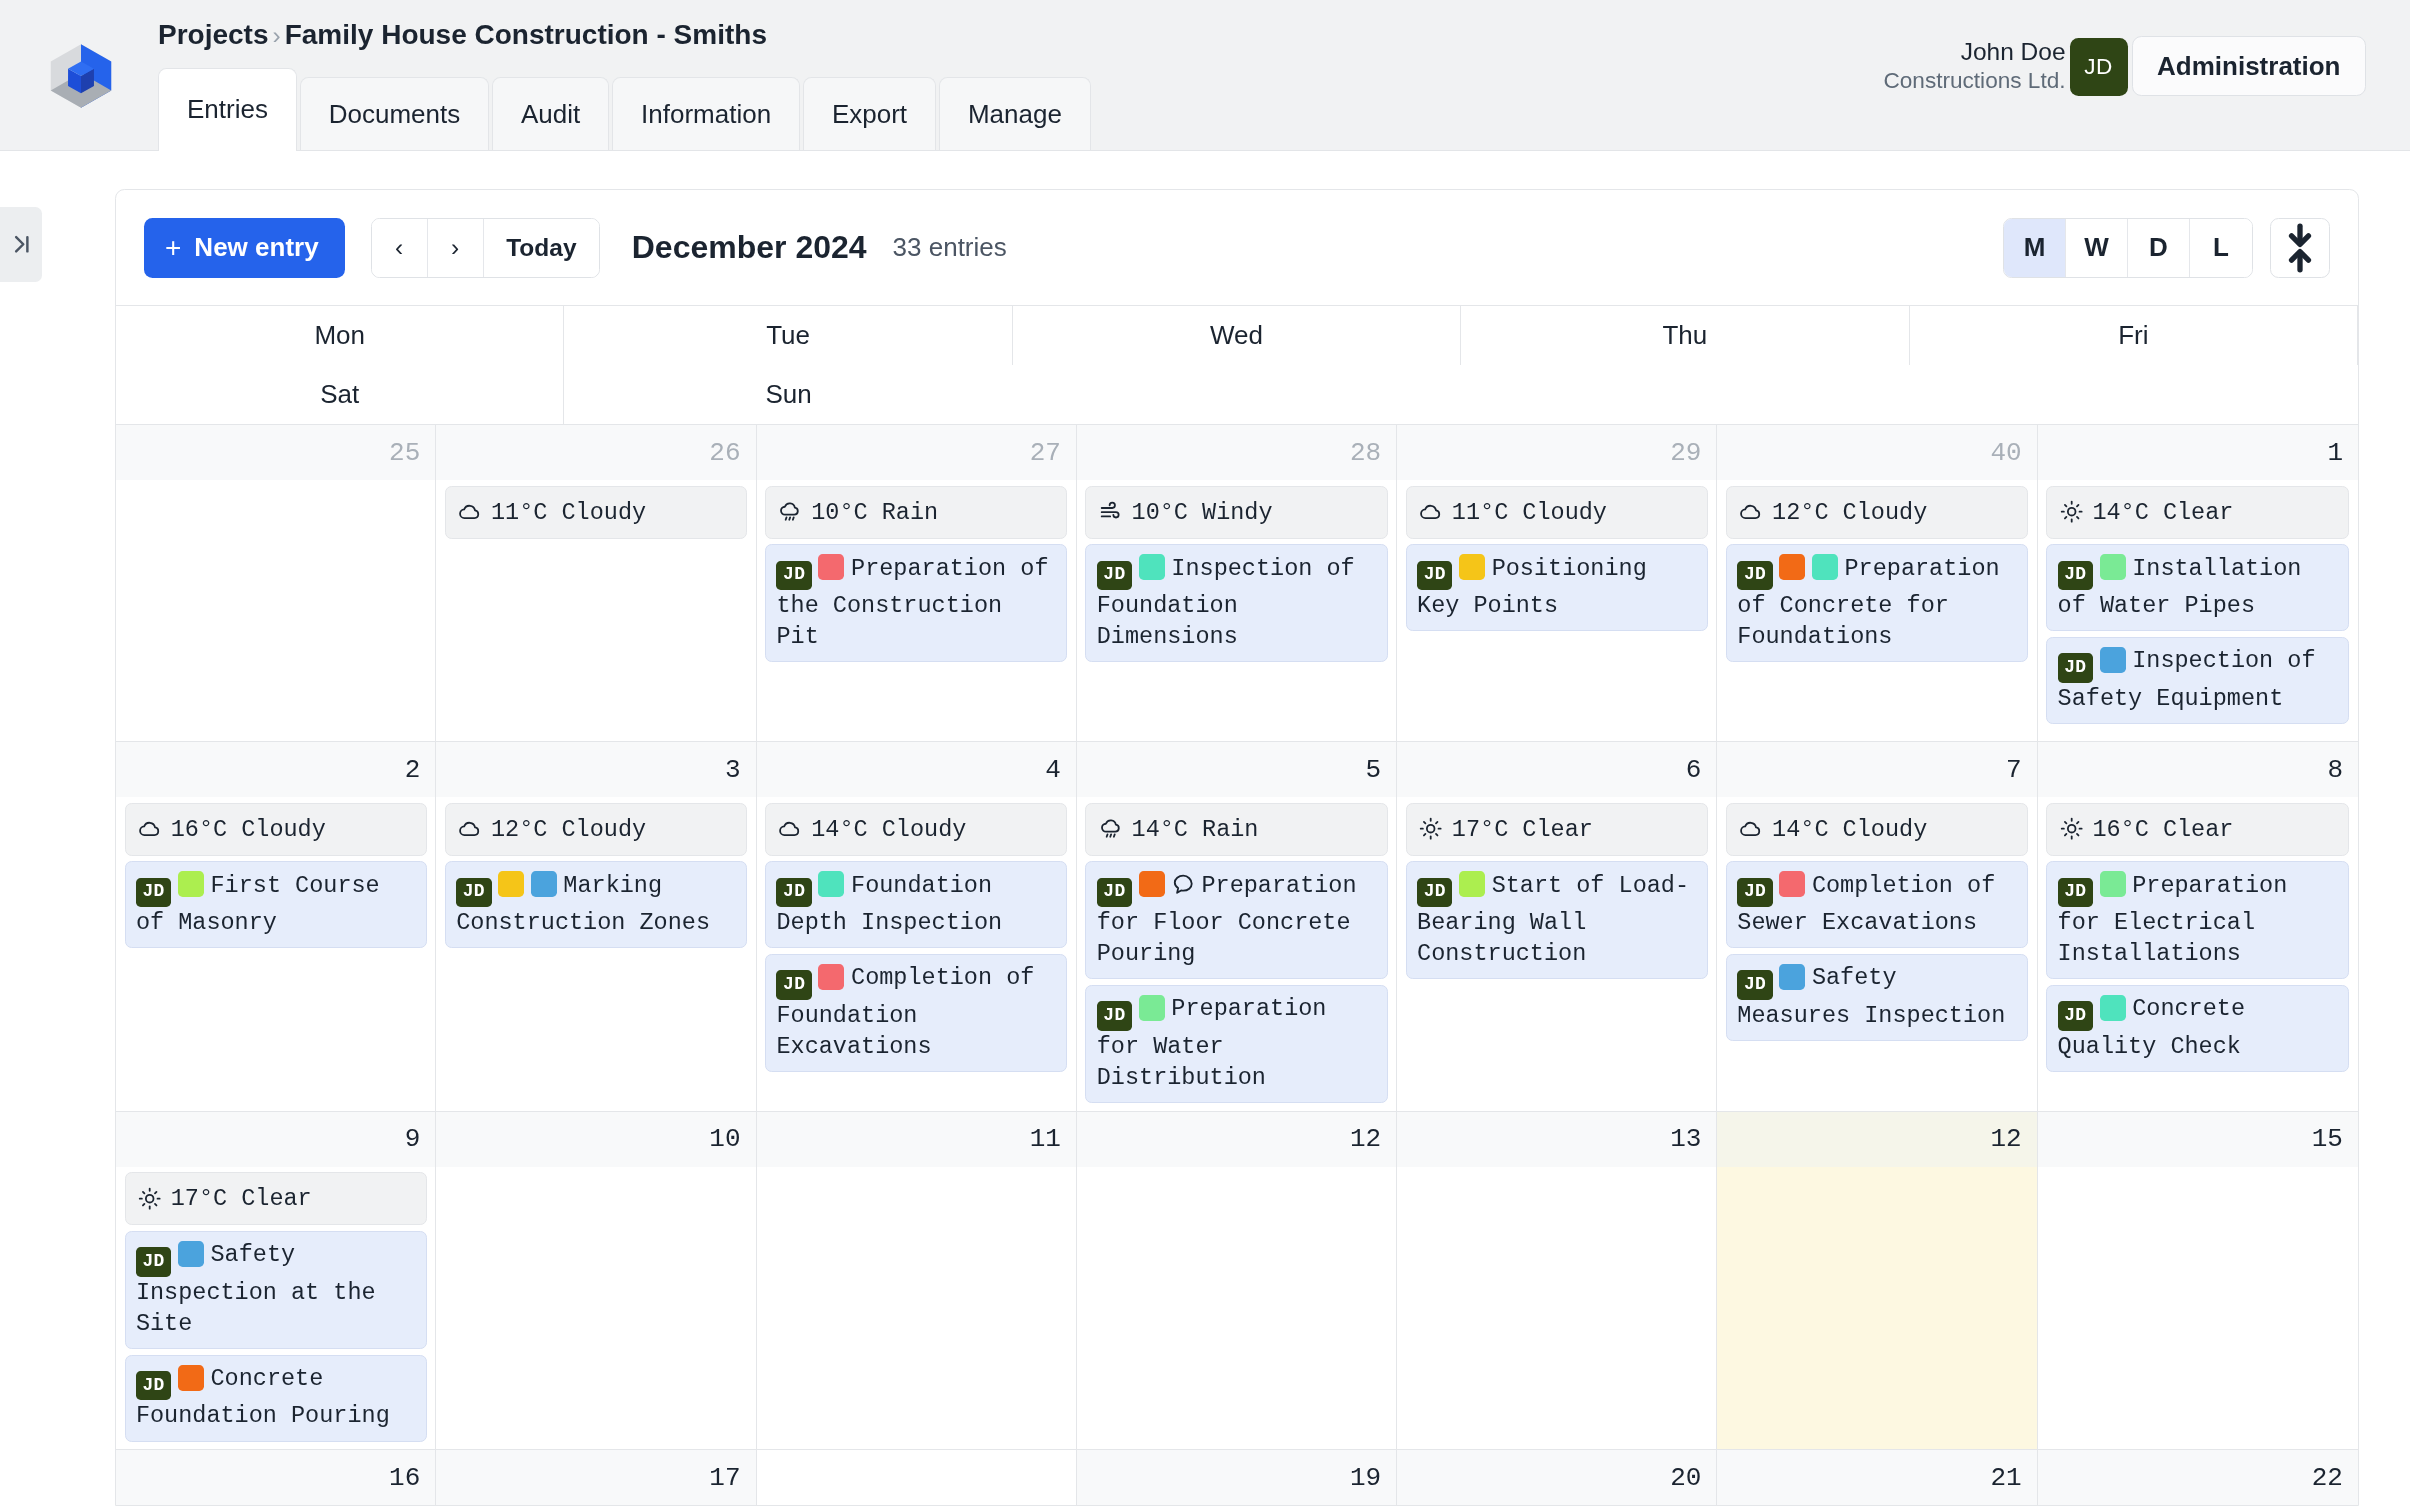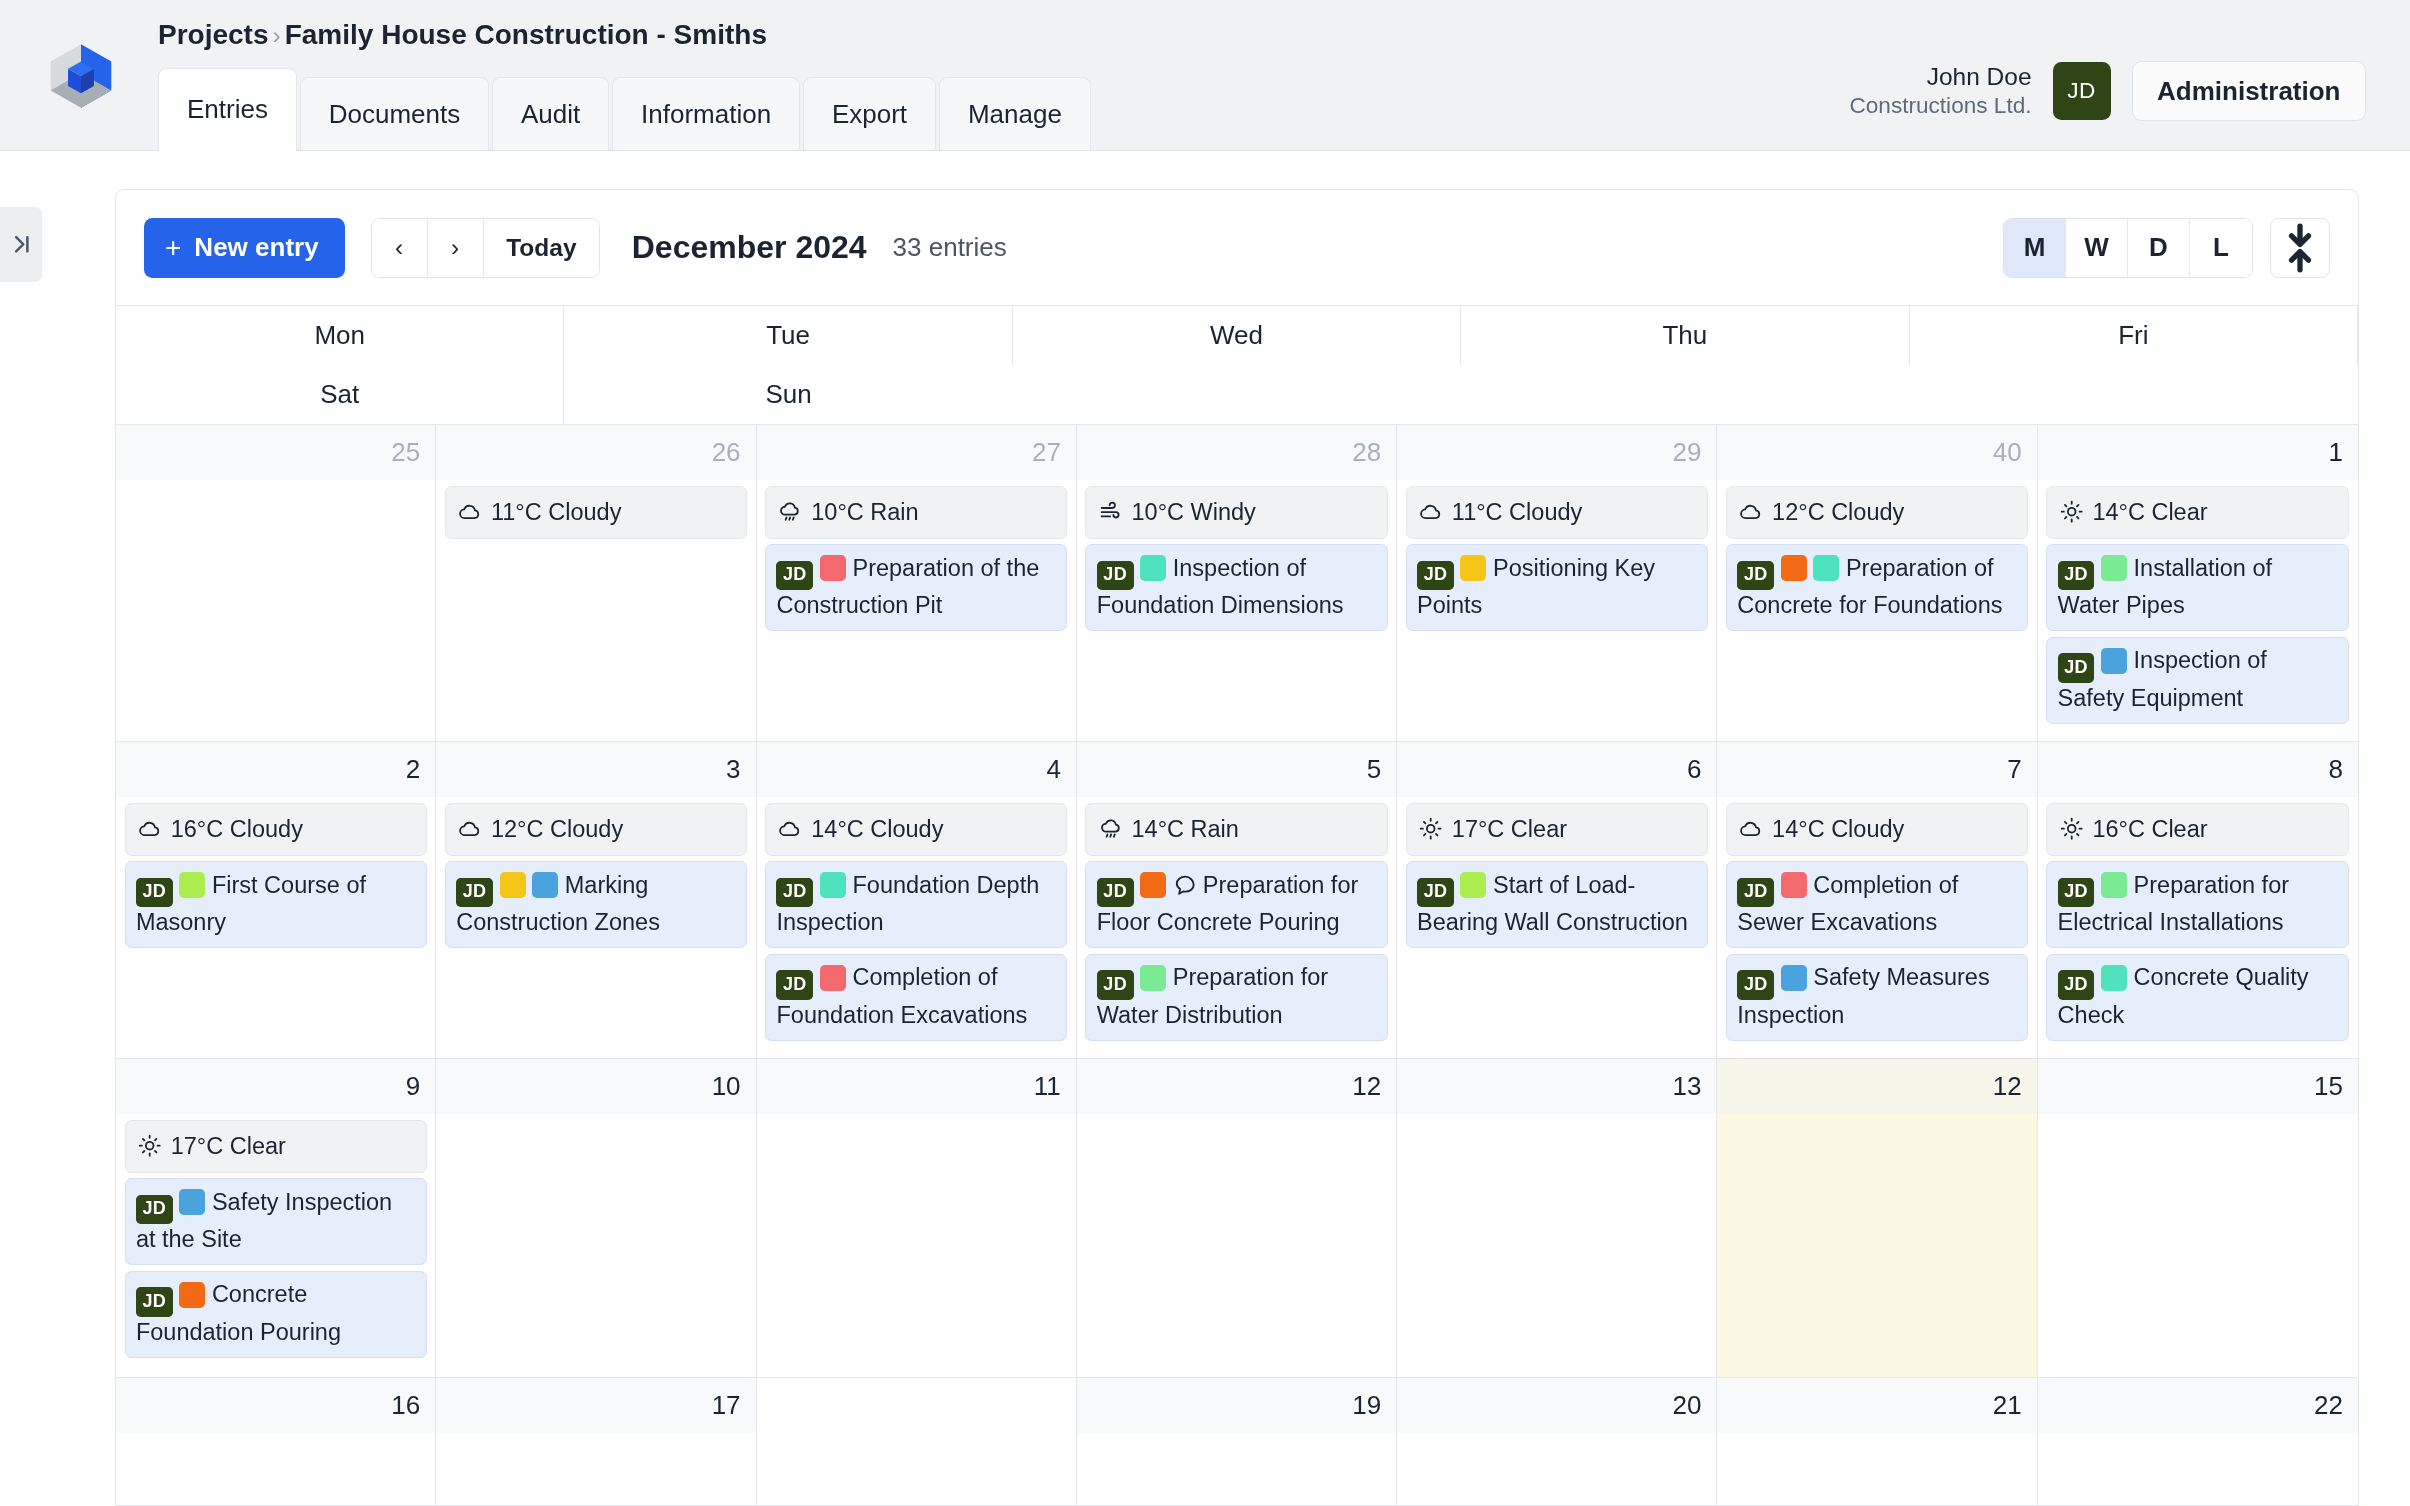--- a/index.html
+++ b/index.html
@@ -52,21 +52,21 @@
   }
   .tab.active {
     background: #ffffff;
     height: 83px;
     position: relative; z-index: 3;
     margin-bottom: -0.9px;
   }
 
   .user-area {
     position: absolute; right: 45px; top: 36px;
-    display: flex; align-items: center; gap: 21px; margin-top: 25px;
+    display: flex; align-items: flex-end; gap: 4px;
   }
   .user-text { text-align: right; line-height: 1.28; }
   .user-name { font-size: 24.5px; color: #1b2430; }
   .user-org  { font-size: 22.6px; color: #5f6b78; }
   .avatar {
     width: 58px; height: 58px; border-radius: 8.5px;
     background: #2f4515; color: #fff;
     display: flex; align-items: center; justify-content: center;
     font-size: 22.6px; letter-spacing: 0.5px;
   }
@@ -184,20 +184,21 @@
   }
   .week.w1, .week.w2 { min-height: 317px; }
   .week.w3 { min-height: 319px; }
   .week.w4 { min-height: 132px; }
 
   .day {
     border-right: 0.9px solid #e4e6e9;
     background: #ffffff;
     display: flex; flex-direction: column;
     padding-bottom: 7.5px;
+    font-family: Liberation Mono, monospace;
   }
   .day:last-child { border-right: none; }
   .day.today { background: #fdf8e1; }
   .day-head {
     height: 55px;
     display: flex; align-items: center; justify-content: flex-end;
     padding: 0 15px;
     background: #f8f9fa;
     font-size: 26px; color: #1b2430;
   }

